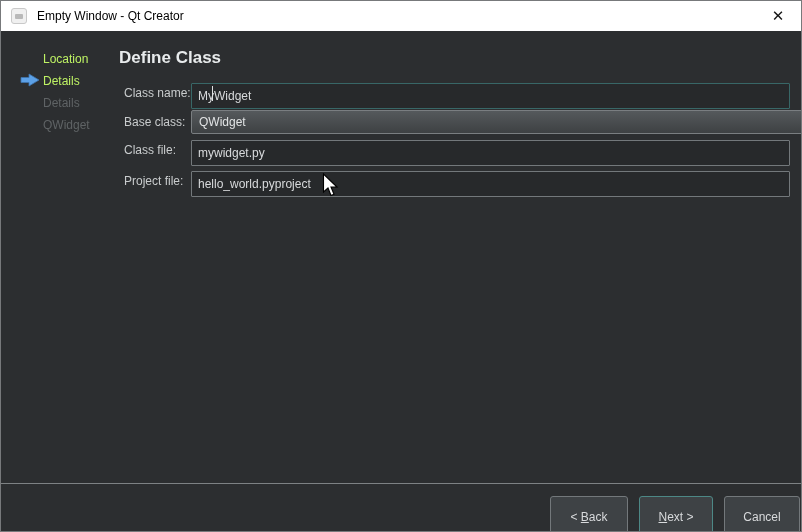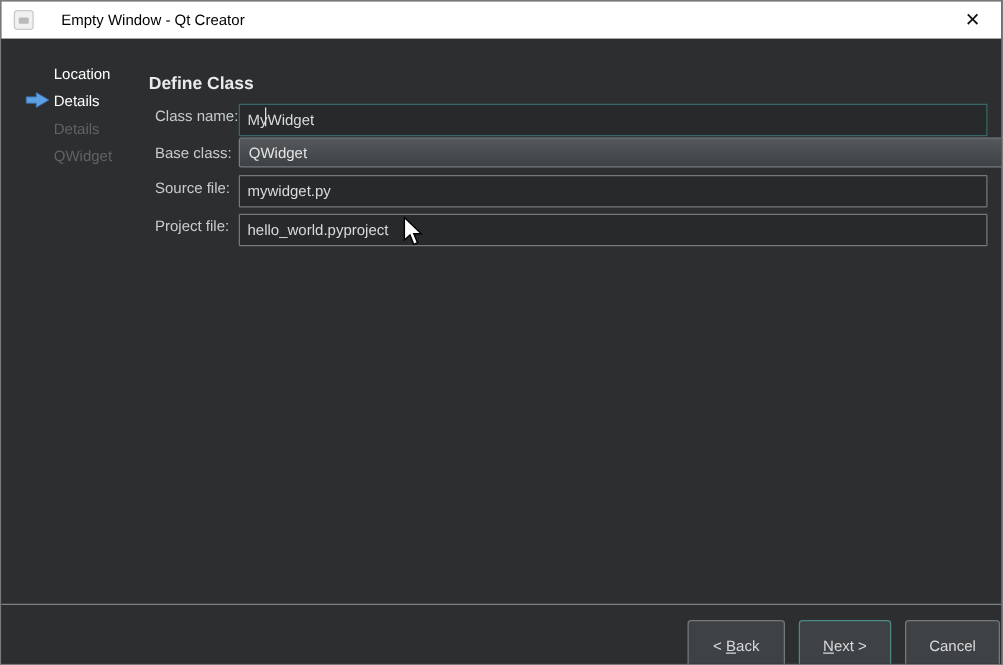--- a/index.html
+++ b/index.html
@@ -22,38 +22,38 @@
   }
   .app-icon {
     width:16px; height:16px; margin-left:10px;
     background:#f0f0f0; border:1px solid #c9c9c9; border-radius:3px;
     position:relative;
   }
   .app-icon::after {
     content:""; position:absolute; left:3px; top:5px;
     width:8px; height:5px; background:#b9b9b9; border-radius:1px;
   }
-  .title-text { margin-left:22px; color:#000000; font-size:12px; }
+  .title-text { margin-left:10px; color:#000000; font-size:12px; }
   .close-btn {
     position:absolute; right:0; top:0; width:46px; height:30px;
     display:flex; align-items:center; justify-content:center;
     color:#111; font-size:15px; font-weight:300; cursor:default;
   }
 
   
   .dlg { position:relative; height:500px; background:#2c2e30; color:#d4d6d8; }
 
   
   .side-item { position:absolute; left:42px; height:16px; line-height:16px; font-size:12px; }
-  .side-item.on  { color:#ffffff; }
+  .side-item.on  { color:#bef264; }
   .side-item.off { color:#5f6365; }
   .step-arrow { position:absolute; left:19px; width:20px; height:14px; }
 
   
-  .heading { position:absolute; left:118px; top:27px; font-size:14px; font-weight:bold; color:#e8ebec; }
+  .heading { position:absolute; left:118px; top:17px; font-size:17px; font-weight:bold; color:#e8ebec; }
 
   
   .frow { position:absolute; left:0; width:100%; }
   .flabel { position:absolute; left:123px; color:#c9cccd; }
   .ctrl {
     position:absolute; left:190px; width:599px; height:21px;
     background:#27292b; border:1px solid #73787b;
     color:#d8dadc; font-size:12px; font-family:"Liberation Sans","DejaVu Sans",sans-serif;
     padding:12px 6px; outline:none; border-radius:1px;
   }
@@ -121,21 +121,21 @@
 
     <div class="frow" style="top:79px;">
       <div class="flabel" style="top:5px;">Base class:</div>
       <div class="combo">
         <span>QWidget</span>
         <span class="combo-arrow"></span>
       </div>
     </div>
 
     <div class="frow" style="top:109px;">
-      <div class="flabel" style="top:3px;">Source file:</div>
+      <div class="flabel" style="top:3px;">Class file:</div>
       <input class="ctrl" type="text" value="mywidget.py" style="">
     </div>
 
     <div class="frow" style="top:140px;">
       <div class="flabel" style="top:3px;">Project file:</div>
       <input class="ctrl" type="text" value="hello_world.pyproject" style="">
     </div>
 
     <svg class="cursor" viewBox="0 0 18 26">
       <path d="M1.5 1 L1.5 19 L6 15 L9 22.5 L12 21.2 L9 14 L15 14 Z" fill="#ffffff" stroke="#000000" stroke-width="1.1"></path>

